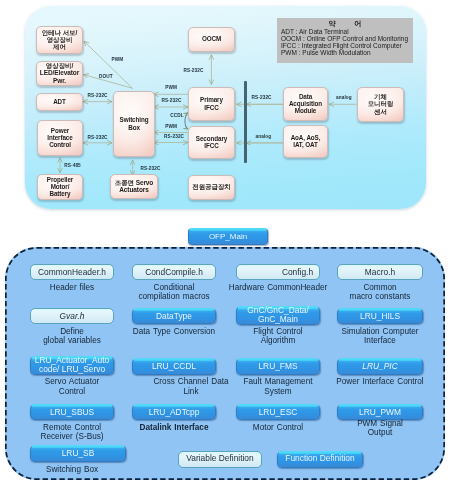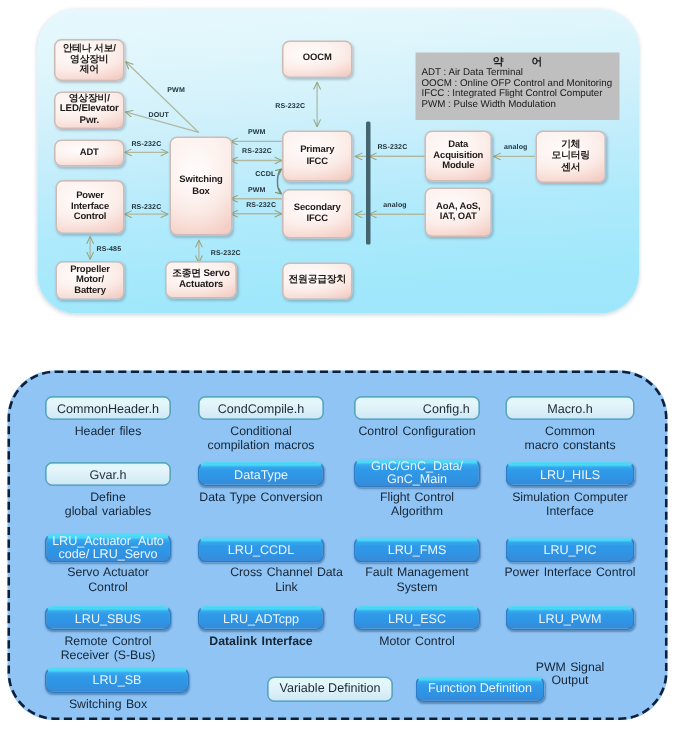--- a/index.html
+++ b/index.html
@@ -169,50 +169,51 @@
         <div class="elabel" style="left: 140.3px; top: 79.9px;">PWM</div>
         <div class="elabel" style="left: 136.4px; top: 92.4px;">RS-232C</div>
         <div class="elabel" style="left: 140.3px; top: 118.1px;">PWM</div>
         <div class="elabel" style="left: 139.1px; top: 128.5px;">RS-232C</div>
         <div class="elabel" style="left: 145.2px; top: 107.6px;">CCDL</div>
         <div class="elabel" style="left: 158.5px; top: 62.3px;">RS-232C</div>
         <div class="elabel" style="left: 226.6px; top: 89.5px;">RS-232C</div>
         <div class="elabel" style="left: 230.5px; top: 128.5px;">analog</div>
         <div class="elabel" style="left: 311px; top: 89.5px;">analog</div>
       </div>
-    <div class="legendbox" style="left:252px;top:12.5px;width:136px;height:44.5px;padding:1px 4px 0 4px;margin-top:17px;">
+    <div class="legendbox" style="left:252px;top:12.5px;width:136px;height:44.5px;padding:1px 4px 0 4px;">
       <div class="ltitle" style="font-size:7.2px;line-height:1.35;margin-bottom:0.5px;">약      어</div>
       <div id="legend-lines">
           <div class="lline" style="font-size: 6.5px; line-height: 6.9px;">ADT : Air Data Terminal</div>
           <div class="lline" style="font-size: 6.5px; line-height: 6.9px;">OOCM : Online OFP Control and Monitoring</div>
           <div class="lline" style="font-size: 6.5px; line-height: 6.9px;">IFCC : Integrated Flight Control Computer</div>
           <div class="lline" style="font-size: 6.5px; line-height: 6.9px;">PWM : Pulse Width Modulation</div>
         </div>
     </div>
   </div>
 
+  <div id="ofp-main">OFP_Main</div>
   <div id="bottom-panel">
     <div id="module-grid">
         <div class="node white" style="left: 25px; top: 16.8px; width: 84px; height: 16.6px;">
           <span>CommonHeader.h</span>
         </div>
         <div class="caption" style="left: 17px; width: 100px; top: 36px;">Header files</div>
         <div class="node white" style="left: 127px; top: 16.8px; width: 84px; height: 16.6px;">
           <span>CondCompile.h</span>
         </div>
         <div class="caption" style="left: 119px; width: 100px; top: 36px;">Conditional<br>compilation macros</div>
         <div class="node white" style="left: 231px; top: 16.8px; width: 84px; height: 16.6px; padding-left: 39px;">
           <span>Config.h</span>
         </div>
-        <div class="caption" style="left: 223px; width: 100px; top: 36px;">Control Configuration</div>
+        <div class="caption" style="left: 223px; width: 100px; top: 36px;">Hardware CommonHeader</div>
         <div class="node white" style="left: 332px; top: 16.8px; width: 86px; height: 16.6px; text-align: right;">
           <span>Macro.h</span>
         </div>
         <div class="caption" style="left: 324px; width: 102px; top: 36px;">Common<br>macro constants</div>
-        <div class="node white" style="left: 25px; top: 60.9px; width: 84px; height: 16.6px;">
+        <div class="node white" style="left: 25px; top: 60.9px; width: 84px; height: 16.6px; font-style: italic;">
           <span>Gvar.h</span>
         </div>
         <div class="caption" style="left: 17px; width: 100px; top: 80.1px;">Define<br>global variables</div>
         <div class="node blue" style="left: 127px; top: 60.9px; width: 84px; height: 16.6px;">
           <span>DataType</span>
         </div>
         <div class="caption" style="left: 119px; width: 100px; top: 80.1px;">Data Type Conversion</div>
         <div class="node blue" style="left: 231px; top: 58.5px; width: 84px; height: 19px;">
           <span>GnC/GnC_Data/<br>GnC_Main</span>
         </div>
@@ -226,40 +227,40 @@
         </div>
         <div class="caption" style="left: 17px; width: 100px; top: 130.4px;">Servo Actuator<br>Control</div>
         <div class="node blue" style="left: 127px; top: 111.2px; width: 84px; height: 16.6px;">
           <span>LRU_CCDL</span>
         </div>
         <div class="caption" style="left: 136px; width: 100px; top: 130.4px;">Cross Channel Data<br>Link</div>
         <div class="node blue" style="left: 231px; top: 111.2px; width: 84px; height: 16.6px;">
           <span>LRU_FMS</span>
         </div>
         <div class="caption" style="left: 223px; width: 100px; top: 130.4px;">Fault Management<br>System</div>
-        <div class="node blue" style="left: 332px; top: 111.2px; width: 86px; height: 16.6px;">
+        <div class="node blue" style="left: 332px; top: 111.2px; width: 86px; height: 16.6px; font-style: italic;">
           <span>LRU_PIC</span>
         </div>
         <div class="caption" style="left: 324px; width: 102px; top: 130.4px;">Power Interface Control</div>
         <div class="node blue" style="left: 25px; top: 156.9px; width: 84px; height: 16.6px;">
           <span>LRU_SBUS</span>
         </div>
         <div class="caption" style="left: 17px; width: 100px; top: 176.1px;">Remote Control<br>Receiver (S-Bus)</div>
         <div class="node blue" style="left: 127px; top: 156.9px; width: 84px; height: 16.6px;">
           <span>LRU_ADTcpp</span>
         </div>
         <div class="caption" style="left: 119px; width: 100px; top: 176.1px; font-weight: bold;">Datalink Interface</div>
         <div class="node blue" style="left: 231px; top: 156.9px; width: 84px; height: 16.6px;">
           <span>LRU_ESC</span>
         </div>
         <div class="caption" style="left: 223px; width: 100px; top: 176.1px;">Motor Control</div>
         <div class="node blue" style="left: 332px; top: 156.9px; width: 86px; height: 16.6px;">
           <span>LRU_PWM</span>
         </div>
-        <div class="caption" style="left: 324px; width: 102px; top: 193px;">PWM Signal<br>Output</div>
+        <div class="caption" style="left: 324px; width: 102px; top: 172px;">PWM Signal<br>Output</div>
         <div class="node blue" style="left: 25px; top: 198.3px; width: 96px; height: 16.6px;">
           <span>LRU_SB</span>
         </div>
         <div class="caption" style="left: 17px; width: 100px; top: 217.5px;">Switching Box</div>
       </div>
     <div id="bottom-legend">
         <div class="node white" style="left: 173px; top: 203.5px; width: 84px; height: 17px;">
           <span>Variable Definition</span>
         </div>
         <div class="node blue" style="left: 272px; top: 203.5px; width: 86px; height: 17px;">

